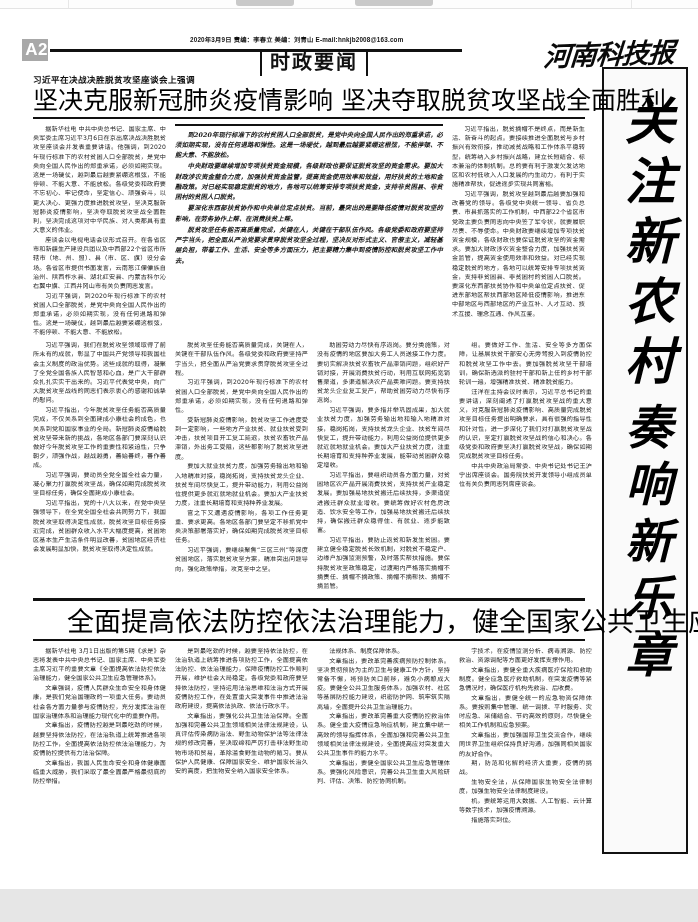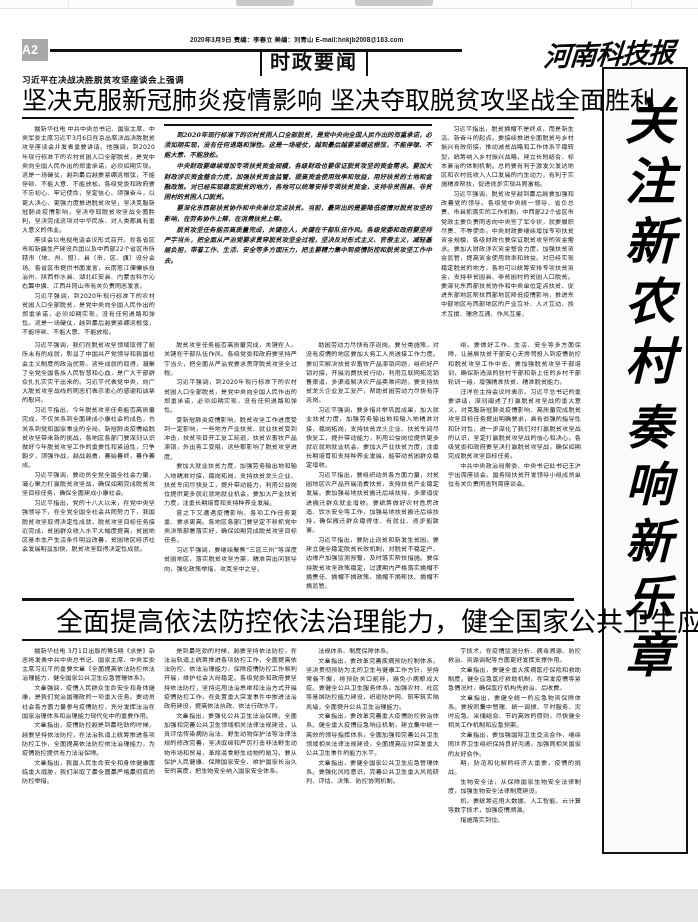--- a/index.html
+++ b/index.html
@@ -64,23 +64,23 @@
     margin: 12px 14px 0 22px;
   }
   .page-badge {
     position: absolute;
     left: 0; top: 18px;
     width: 26px; height: 22px;
     background: #a8a8a8;
     color: #ffffff;
     font-family: "Liberation Sans", sans-serif;
     font-weight: bold;
-    font-size: 12px;
+    font-size: 17px;
     line-height: 22px;
-    text-align: left;
+    text-align: right;
     letter-spacing: 0.5px;
   }
   .rule-row {
     position: absolute;
     left: 28px; top: 28px;
     width: 412px;
     height: 3px;
     background: #111;
   }
   .issue-line {
@@ -144,21 +144,21 @@
     color: #000;
     letter-spacing: 10px;
     line-height: 1;
   }
   .calli-1 { font-size: 50px; margin-bottom: 8px; }
   .calli-2 { font-size: 47px; }
 
   
   .content {
     position: absolute;
-    left: 22px;
+    left: 33px;
     top: 58px;
     width: 552px;
   }
 
   
   .kicker {
     font-size: 8.6px;
     font-weight: bold;
     color: #111;
     letter-spacing: 0.4px;

